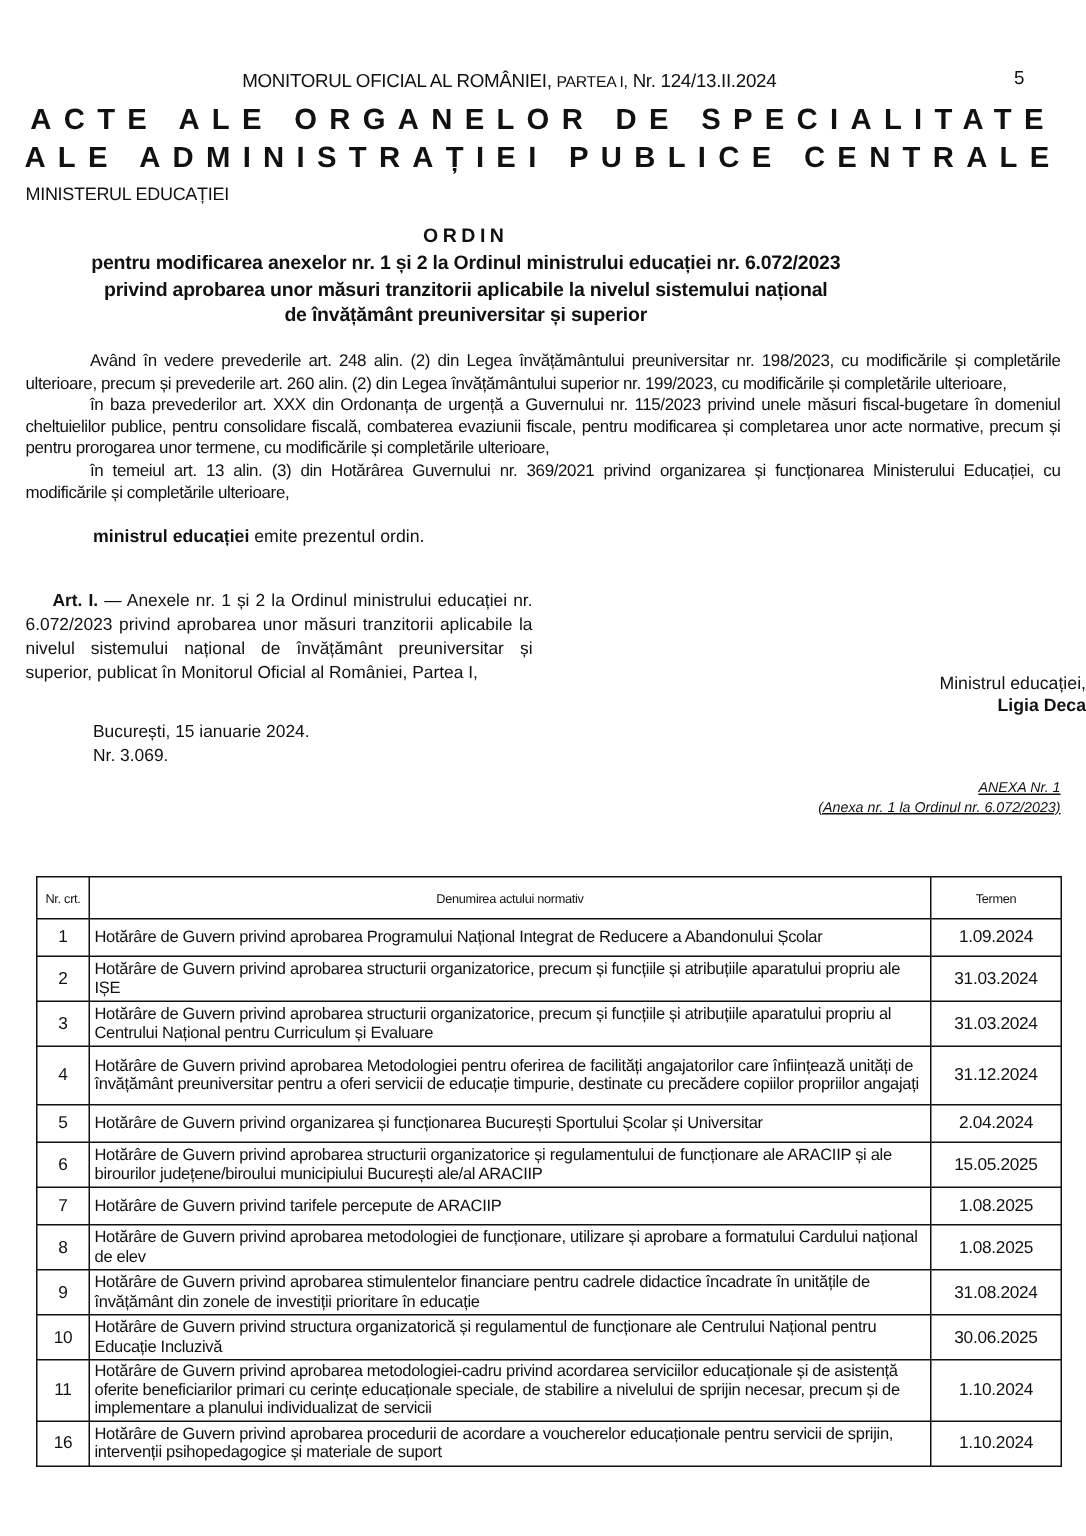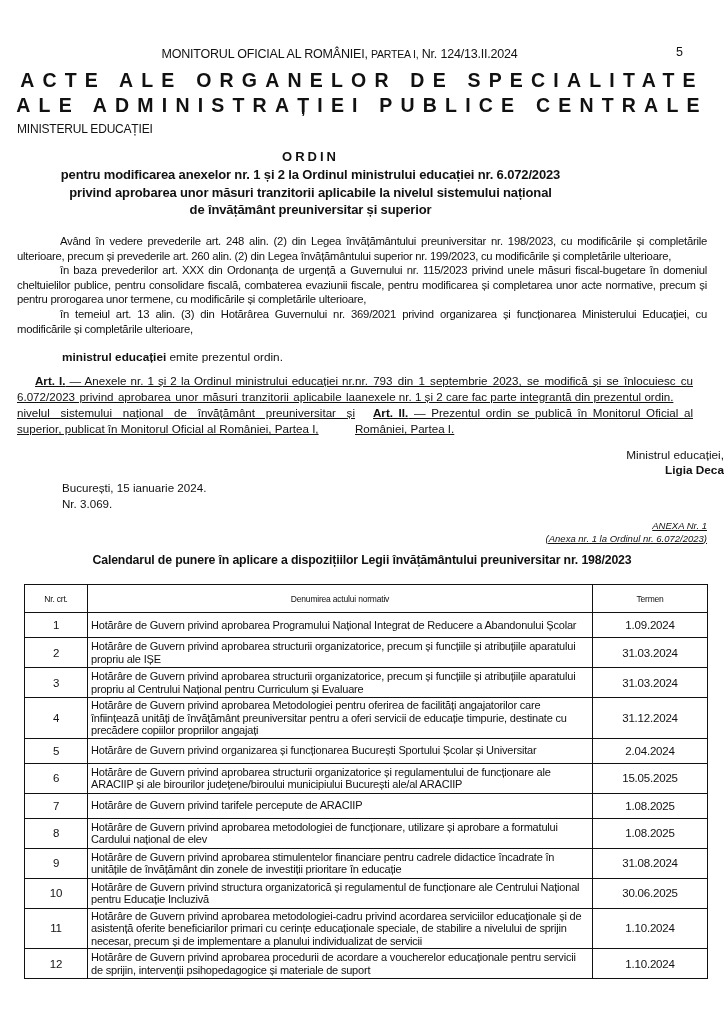--- a/index.html
+++ b/index.html
@@ -90,27 +90,27 @@
     }
     .emits {
       position: absolute;
       top: 350px;
       left: 62px;
       font-size: 11.8px;
     }
     .emits b { font-weight: bold; }
     .articles {
       position: absolute;
-      top: 373px;
+      top: 393px;
       left: 17px;
       width: 690px;
       display: flex;
+      justify-content: space-between;
       font-size: 11.6px;
       line-height: 16px;
-      text-decoration: underline;
     }
     .articles .col {
       width: 338px;
       text-align: justify;
     }
     .articles p {
       margin: 0;
       text-indent: 18px;
     }
     .articles p.noindent { text-indent: 0; }
@@ -156,21 +156,21 @@
       position: absolute;
       top: 584px;
       left: 24px;
       width: 684px;
       border-collapse: collapse;
       font-size: 11px;
       letter-spacing: -0.2px;
     }
     table.calendar th, table.calendar td {
       border: 1px solid #111111;
-      padding: 0 17px;
+      padding: 0 3px;
       vertical-align: middle;
     }
     table.calendar th {
       font-weight: normal;
       font-size: 8.5px;
       line-height: 10px;
       height: 27px;
       text-align: center;
     }
     table.calendar td.nr {
@@ -224,44 +224,37 @@
   <div class="emits">
     <b>ministrul educației</b><span> emite prezentul ordin.</span>
   </div>
 
   <div class="articles">
     <div class="col">
       <p>
         <b>Art. I.</b><span> — Anexele nr. 1 și 2 la Ordinul ministrului educației nr. 6.072/2023 privind aprobarea unor măsuri tranzitorii aplicabile la nivelul sistemului național de învățământ preuniversitar și superior, publicat în Monitorul Oficial al României, Partea I,</span>
       </p>
     </div>
-    <div class="col">
-      <p class="noindent">nr. 793 din 1 septembrie 2023, se modifică și se înlocuiesc cu anexele nr. 1 și 2 care fac parte integrantă din prezentul ordin.</p>
-      <p>
-        <b>Art. II.</b><span> — Prezentul ordin se publică în Monitorul Oficial al României, Partea I.</span>
-      </p>
-    </div>
   </div>
 
   <div class="signature">
     <div>Ministrul educației,</div>
     <div class="name">Ligia Deca</div>
   </div>
 
   <div class="place-date">
     <div>București, 15 ianuarie 2024.</div>
     <div>Nr. 3.069.</div>
   </div>
 
   <div class="annex-ref">
     <div><span>ANEXA Nr. 1</span></div>
     <div><span>(Anexa nr. 1 la Ordinul nr. 6.072/2023)</span></div>
   </div>
 
-  <div class="table-title">Calendarul de punere în aplicare a dispozițiilor Legii învățământului preuniversitar nr. 198/2023</div>
 
   <table class="calendar">
     <thead>
       <tr>
         <th style="width:28px">Nr. crt.</th>
         <th>Denumirea actului normativ</th>
         <th style="width:80px">Termen</th>
       </tr>
     </thead>
     <tbody>
@@ -314,20 +307,20 @@
         <td class="nr">10</td>
         <td class="name">Hotărâre de Guvern privind structura organizatorică și regulamentul de funcționare ale Centrului Național pentru Educație Incluzivă</td>
         <td class="term">30.06.2025</td>
       </tr>
       <tr class="r3">
         <td class="nr">11</td>
         <td class="name">Hotărâre de Guvern privind aprobarea metodologiei-cadru privind acordarea serviciilor educaționale și de asistență oferite beneficiarilor primari cu cerințe educaționale speciale, de stabilire a nivelului de sprijin necesar, precum și de implementare a planului individualizat de servicii</td>
         <td class="term">1.10.2024</td>
       </tr>
       <tr class="r2">
-        <td class="nr">12</td>
+        <td class="nr">16</td>
         <td class="name">Hotărâre de Guvern privind aprobarea procedurii de acordare a voucherelor educaționale pentru servicii de sprijin, intervenții psihopedagogice și materiale de suport</td>
         <td class="term">1.10.2024</td>
       </tr>
     </tbody>
   </table>
 
 </div>
 
 </body></html>

